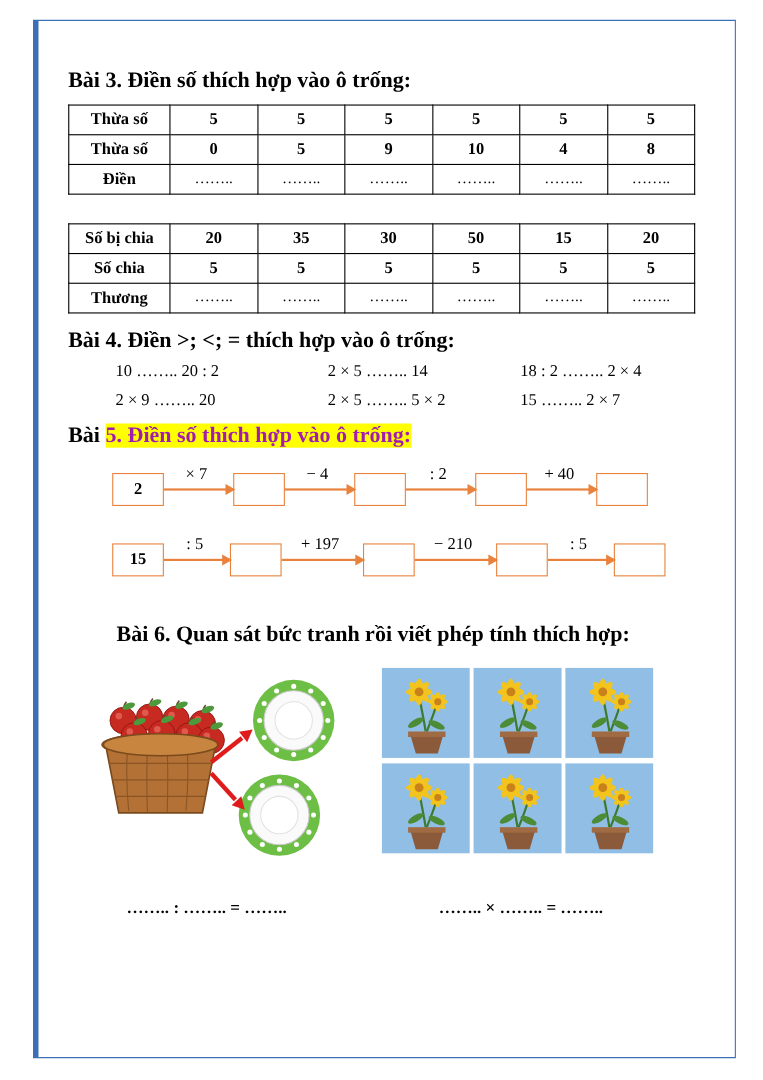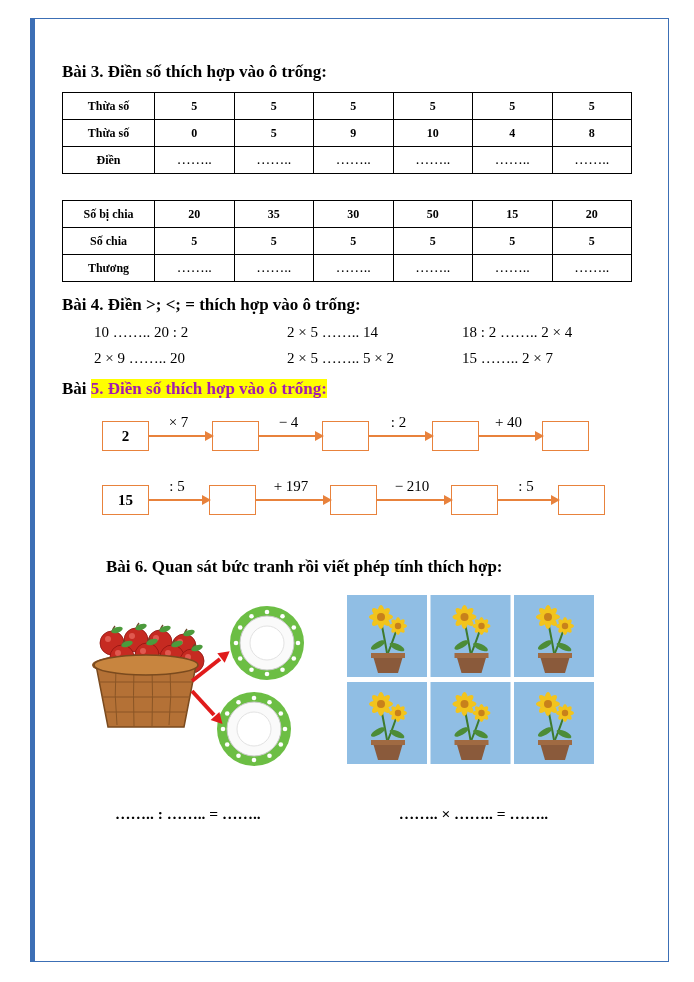--- a/index.html
+++ b/index.html
@@ -3,33 +3,33 @@
 <meta charset="utf-8">
 <style>
   * { margin:0; padding:0; box-sizing:border-box; }
   body { background:#fff; }
   .page { position:relative; width:694px; height:982px; background:#fff;
           font-family:"Liberation Serif", serif; color:#000; overflow:hidden; }
   .frame { position:absolute; top:18px; left:30px; right:25px; bottom:20px;
            border:1.6px solid #3C6FB5; border-left-width:5px; pointer-events:none; }
   .content { position:absolute; top:62px; left:62px; width:575px; }
 
-  .title { font-weight:bold; font-size:17px; }
+  .title { font-weight:bold; font-size:20px; }
   .t-b3 { margin-bottom:10px; }
 
   .tbl { border-collapse:collapse; width:570px; table-layout:fixed; }
   .tbl td { border:1.4px solid #000; height:27px; text-align:center;
-            font-weight:bold; font-size:12px; padding:0; }
+            font-weight:bold; font-size:15px; padding:0; }
   .tbl td.dots { font-weight:normal; font-size:14px; }
   .c-lbl { width:92px; }
   .tbl2 { margin-top:26px; }
 
   .t-b4 { margin-top:13px; }
   .b4 { display:flex; font-size:15px; margin-top:9px; }
-  .b4 .c1 { margin-left:32px; width:193px; }
+  .b4 .c1 { margin-left:43px; width:193px; }
   .b4 .c2 { width:175px; }
 
   .t-b5 { margin-top:12px; }
   .hl { background:#FFFF00; color:#a21caf; }
 
   .flow { display:flex; align-items:center; margin-left:40px; }
   .flow1 { margin-top:22px; }
   .flow2 { margin-top:34px; }
   .fbox { width:47px; height:30px; border:1.6px solid #E8823C; background:#fff;
           display:flex; align-items:center; justify-content:center;

